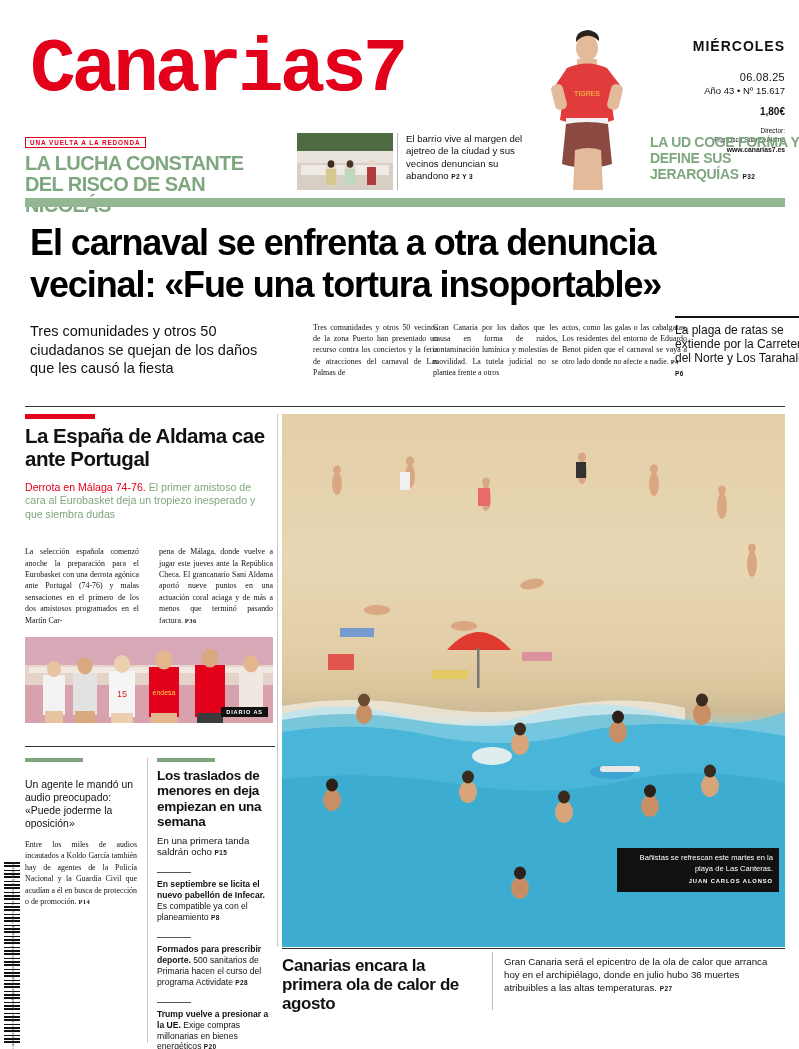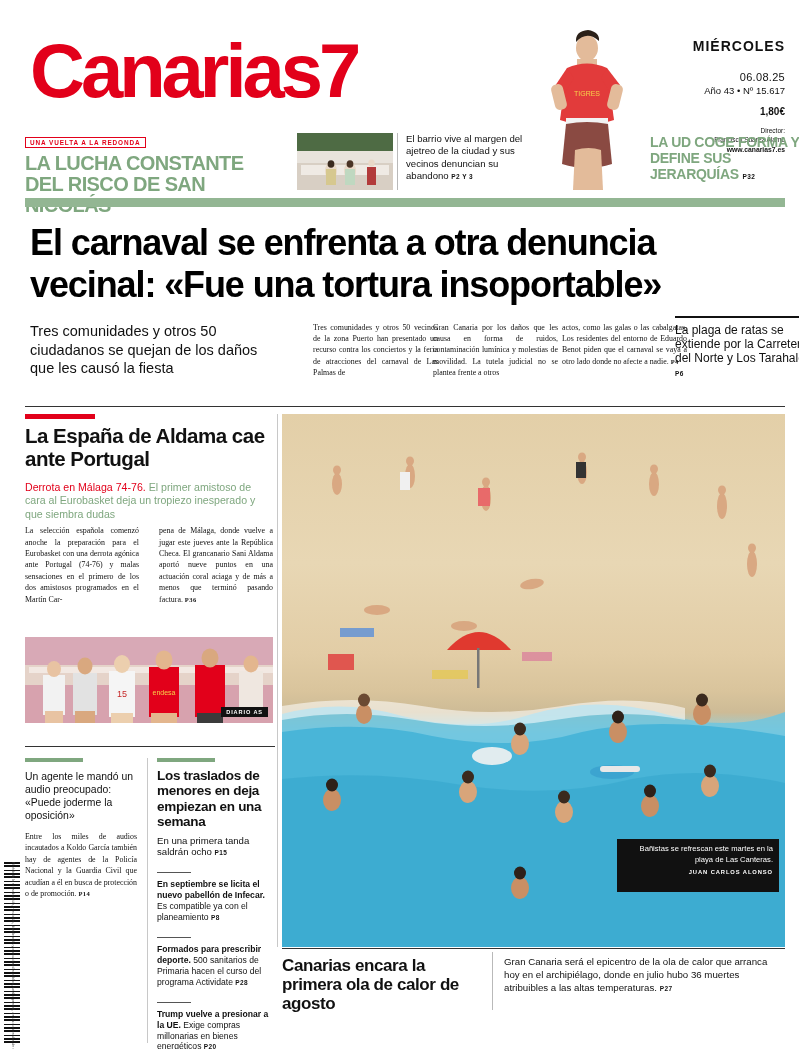--- a/index.html
+++ b/index.html
@@ -8,21 +8,21 @@
 
   
   .barcode{position:absolute;left:4px;top:862px;width:16px;height:183px;
     background:repeating-linear-gradient(to bottom,#111 0 2px,#fff 2px 3px,#111 3px 5px,#fff 5px 8px,#111 8px 9px,#fff 9px 11px);}
   .barcode-text{position:absolute;left:18px;top:862px;width:183px;height:10px;
     transform:rotate(90deg);transform-origin:0 0;font-size:3.6px;color:#333;white-space:nowrap;
     letter-spacing:0.1px;line-height:10px;font-family:"Liberation Sans",sans-serif;}
 
   
   .masthead{position:absolute;left:30px;top:38px;}
-  .logo{font-family:Liberation Sans, sans-serif;font-weight:bold;font-size:76px;color:#e2001a;
+  .logo{font-family:Liberation Mono, monospace;font-weight:bold;font-size:76px;color:#e2001a;
     letter-spacing:-4px;line-height:0.86;}
   .logo .seven{color:#e2001a;}
   .mast-meta{position:absolute;right:14px;top:38px;text-align:right;color:#111;}
   .mast-day{font-weight:bold;font-size:14px;letter-spacing:1px;}
   .mast-date{font-size:11px;margin-top:17px;letter-spacing:0.3px;}
   .mast-issue{font-size:9.5px;margin-top:2px;}
   .mast-price{font-size:10px;margin-top:10px;font-weight:bold;}
   .mast-dir{font-size:6.5px;margin-top:9px;line-height:1.45;}
   .mast-web{font-size:6.8px;font-weight:bold;margin-top:1px;}
 
@@ -56,47 +56,47 @@
 
   .hr-dark{position:absolute;left:25px;top:406px;width:760px;height:1px;background:#333;}
   .vsep{position:absolute;background:#c8c8c8;width:1px;}
 
   
   .bk{position:absolute;left:25px;top:414px;width:248px;}
   .redbar{width:70px;height:5px;background:#e2001a;}
   .bk-h{font-weight:bold;font-size:20.5px;line-height:1.1;margin-top:6px;color:#111;letter-spacing:-0.5px;}
   .bk-deck{margin-top:11px;font-size:10.6px;line-height:1.26;font-weight:normal;color:#7fa77f;}
   .bk-deck .red{color:#e2001a;}
-  .bk-body{margin-top:4px;position:relative;height:110px;}
+  .bk-body{margin-top:25px;position:relative;height:110px;}
   .bk-col{position:absolute;top:0;width:114px;font-family:"Liberation Serif",serif;font-size:7.9px;
     line-height:1.45;text-align:justify;color:#111;}
   .bk-col.b{left:134px;}
   .bk-photo{position:absolute;left:25px;top:637px;width:248px;height:86px;overflow:hidden;background:#e8e4e0;}
   .credit{position:absolute;background:#111;color:#fff;font-size:5.6px;font-weight:bold;
     letter-spacing:0.9px;padding:2px 5px;}
 
   
   .bl1{position:absolute;left:25px;top:758px;width:112px;}
   .bl2{position:absolute;left:157px;top:758px;width:118px;}
   .greenbar{width:58px;height:4px;background:#7fa77f;}
   .bl-h{font-weight:bold;font-size:13.5px;line-height:1.14;margin-top:6px;color:#111;letter-spacing:-0.3px;}
-  .bl-sub{font-size:10.4px;line-height:1.25;margin-top:8px;color:#111;}
+  .bl-sub{font-size:10.4px;line-height:1.25;margin-top:16px;color:#111;}
   .bl-body{font-family:"Liberation Serif",serif;font-size:7.9px;line-height:1.45;margin-top:9px;
     text-align:justify;color:#111;}
   .brief{margin-top:7px;padding-top:7px;}
   .brief .sep{width:34px;height:1px;background:#555;margin-bottom:6px;}
   .brief p{margin:0;font-size:8.6px;line-height:1.27;color:#111;}
   .brief b{font-weight:bold;margin-top:20px;}
   .bl-note{font-size:9.6px;line-height:1.25;margin-top:5px;color:#111;}
 
   
   .beach{position:absolute;left:282px;top:414px;width:503px;height:533px;overflow:hidden;}
   .sand{position:absolute;inset:0;background:linear-gradient(#e3cfa8 0%,#e8d7b4 28%,#e2cda6 45%,#d9c49c 52%,#cdbb96 56%,#8fd2e3 60%,#55bcd9 70%,#3fb3d6 80%,#36a9d2 100%);}
   .cap{position:absolute;right:6px;bottom:55px;width:150px;background:#111;color:#fff;
-    font-size:7.6px;line-height:1.45;text-align:right;padding:4px 6px 16px;}
+    font-size:7.6px;line-height:1.45;text-align:right;padding:4px 6px 7px;}
   .cap .by{display:block;font-weight:bold;font-size:5.8px;letter-spacing:0.9px;margin-top:3px;}
 
   
   .bottom{position:absolute;left:282px;top:952px;width:503px;}
   .bottom-h{position:absolute;left:0;top:4px;width:205px;font-weight:bold;font-size:17px;
     line-height:1.12;color:#111;letter-spacing:-0.4px;}
   .bottom-t{position:absolute;left:222px;top:4px;width:281px;font-size:9.7px;line-height:1.32;color:#111;}
   .bottom-sep{position:absolute;left:210px;top:0;width:1px;height:58px;background:#b9b9b9;}
 </style>
 </head>

